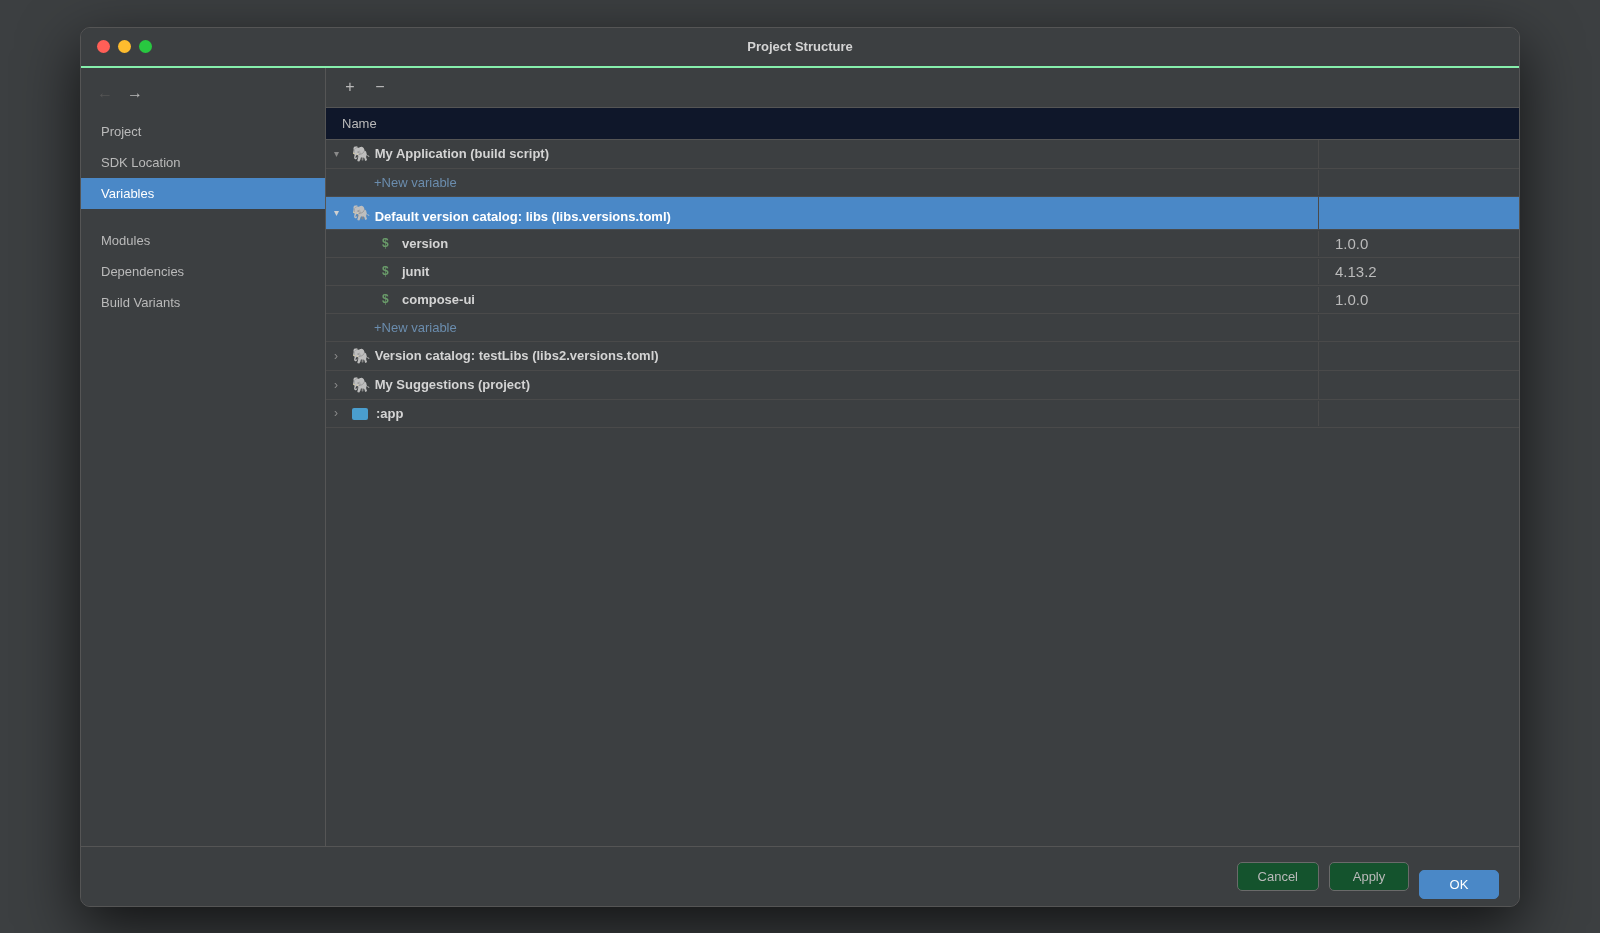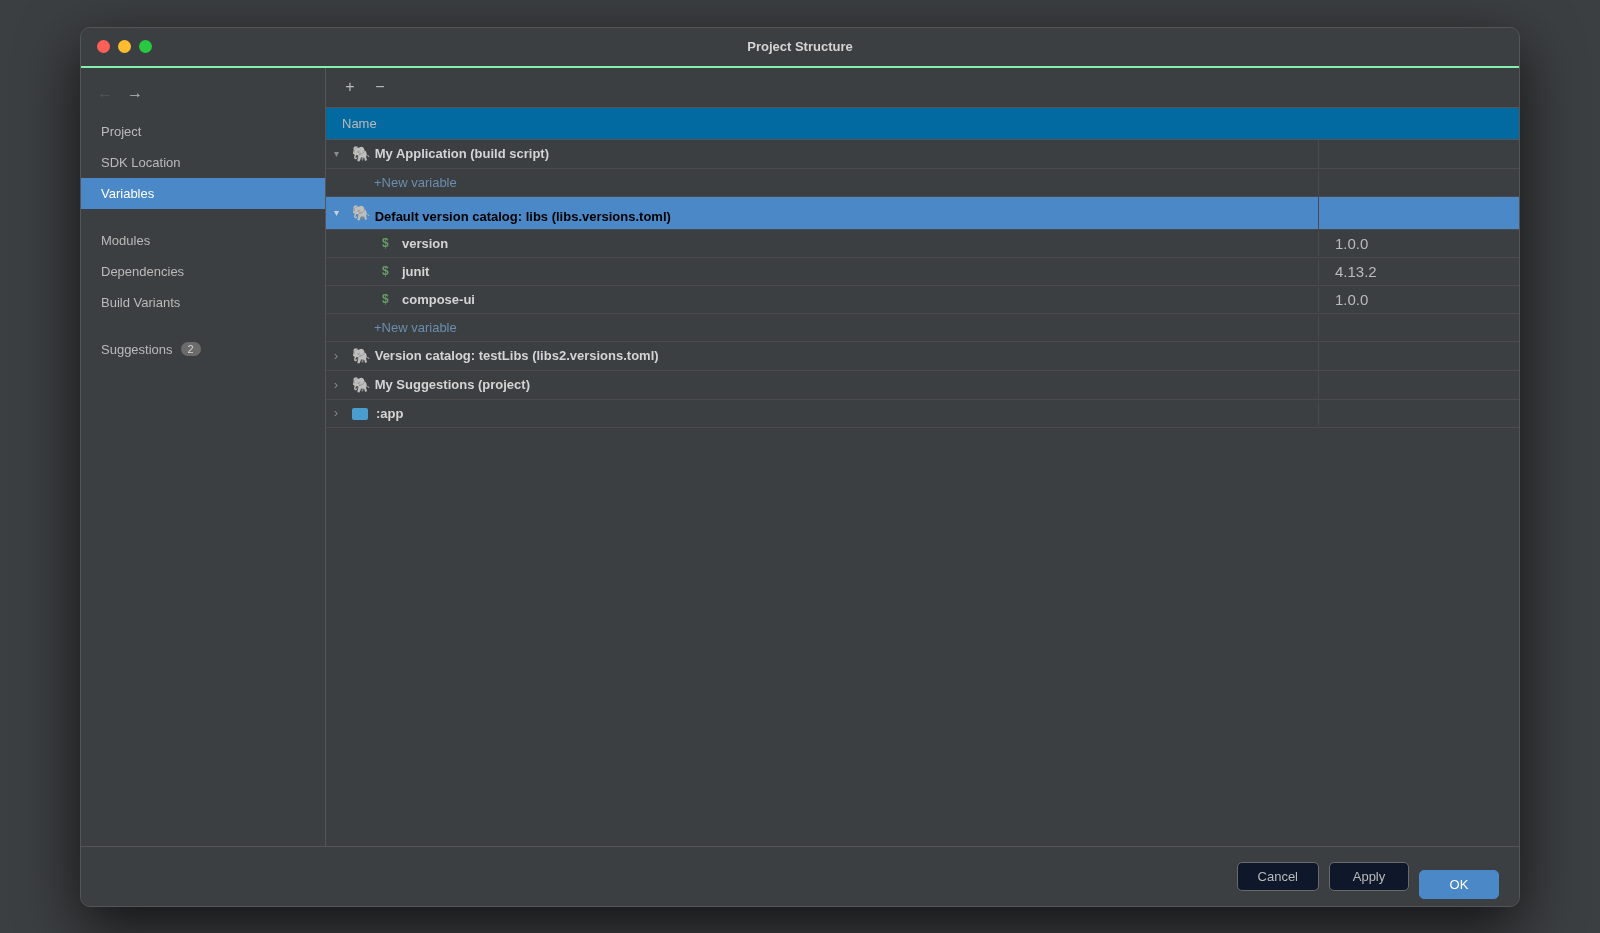--- a/index.html
+++ b/index.html
@@ -143,21 +143,21 @@
       border-radius: 3px;
     }
     .table-container {
       flex: 1;
       overflow-y: auto;
       overflow-x: hidden;
     }
     .table-header {
       display: grid;
       grid-template-columns: 1fr 200px;
-      background: #0369a1;
+      background: #0f172a;
       border-bottom: 1px solid #555;
       position: sticky;
       top: 0;
       z-index: 10;
     }
     .th {
       padding: 8px 16px;
       color: #bababa;
       font-weight: 400;
       font-size: 13px;
@@ -201,37 +201,37 @@
       font-weight: bold;
       font-size: 12px;
       width: 16px;
       flex-shrink: 0;
     }
     .new-var {
       color: #6b8dae;
       font-style: normal;
     }
     .row-name-text { color: #d4d4d4; font-weight: bold; }
-    .tree-row.selected .row-name-text { color: #000000; margin-top: 7px; }
+    .tree-row.selected .row-name-text { color: #ffffff; margin-top: 7px; }
     .footer {
       height: 60px;
       background: #3c3f41;
       border-top: 1px solid #555;
       display: flex;
       align-items: center;
       justify-content: flex-end;
       padding: 0 20px;
       gap: 10px;
       flex-shrink: 0;
     }
     .footer-btn {
       padding: 6px 20px;
       border-radius: 5px;
       border: 1px solid #6a6a6a;
-      background: #0f172a;
+      background: #14532d;
       color: #bababa;
       cursor: pointer;
       font-size: 13px;
       min-width: 80px;
     }
     .footer-btn.primary {
       background: #4a88c7;
       border-color: #4a88c7;
       color: #ffffff;
       margin-top: 16px;
@@ -279,26 +279,20 @@
       </div>
       <div class="nav-item">
         <span>Dependencies</span>
       </div>
       <div class="nav-item">
         <span>Build Variants</span>
       </div>
 
       <div class="nav-separator"></div>
 
-      <div class="nav-item">
-        <div class="nav-item-badge">
-          <span>Suggestions</span>
-          <span class="badge">2</span>
-        </div>
-      </div>
     </div>
 
     <div class="main-panel">
 
       <div class="toolbar">
         <button class="tool-btn">+</button>
         <button class="tool-btn">−</button>
       </div>
 
       <div class="table-container">

